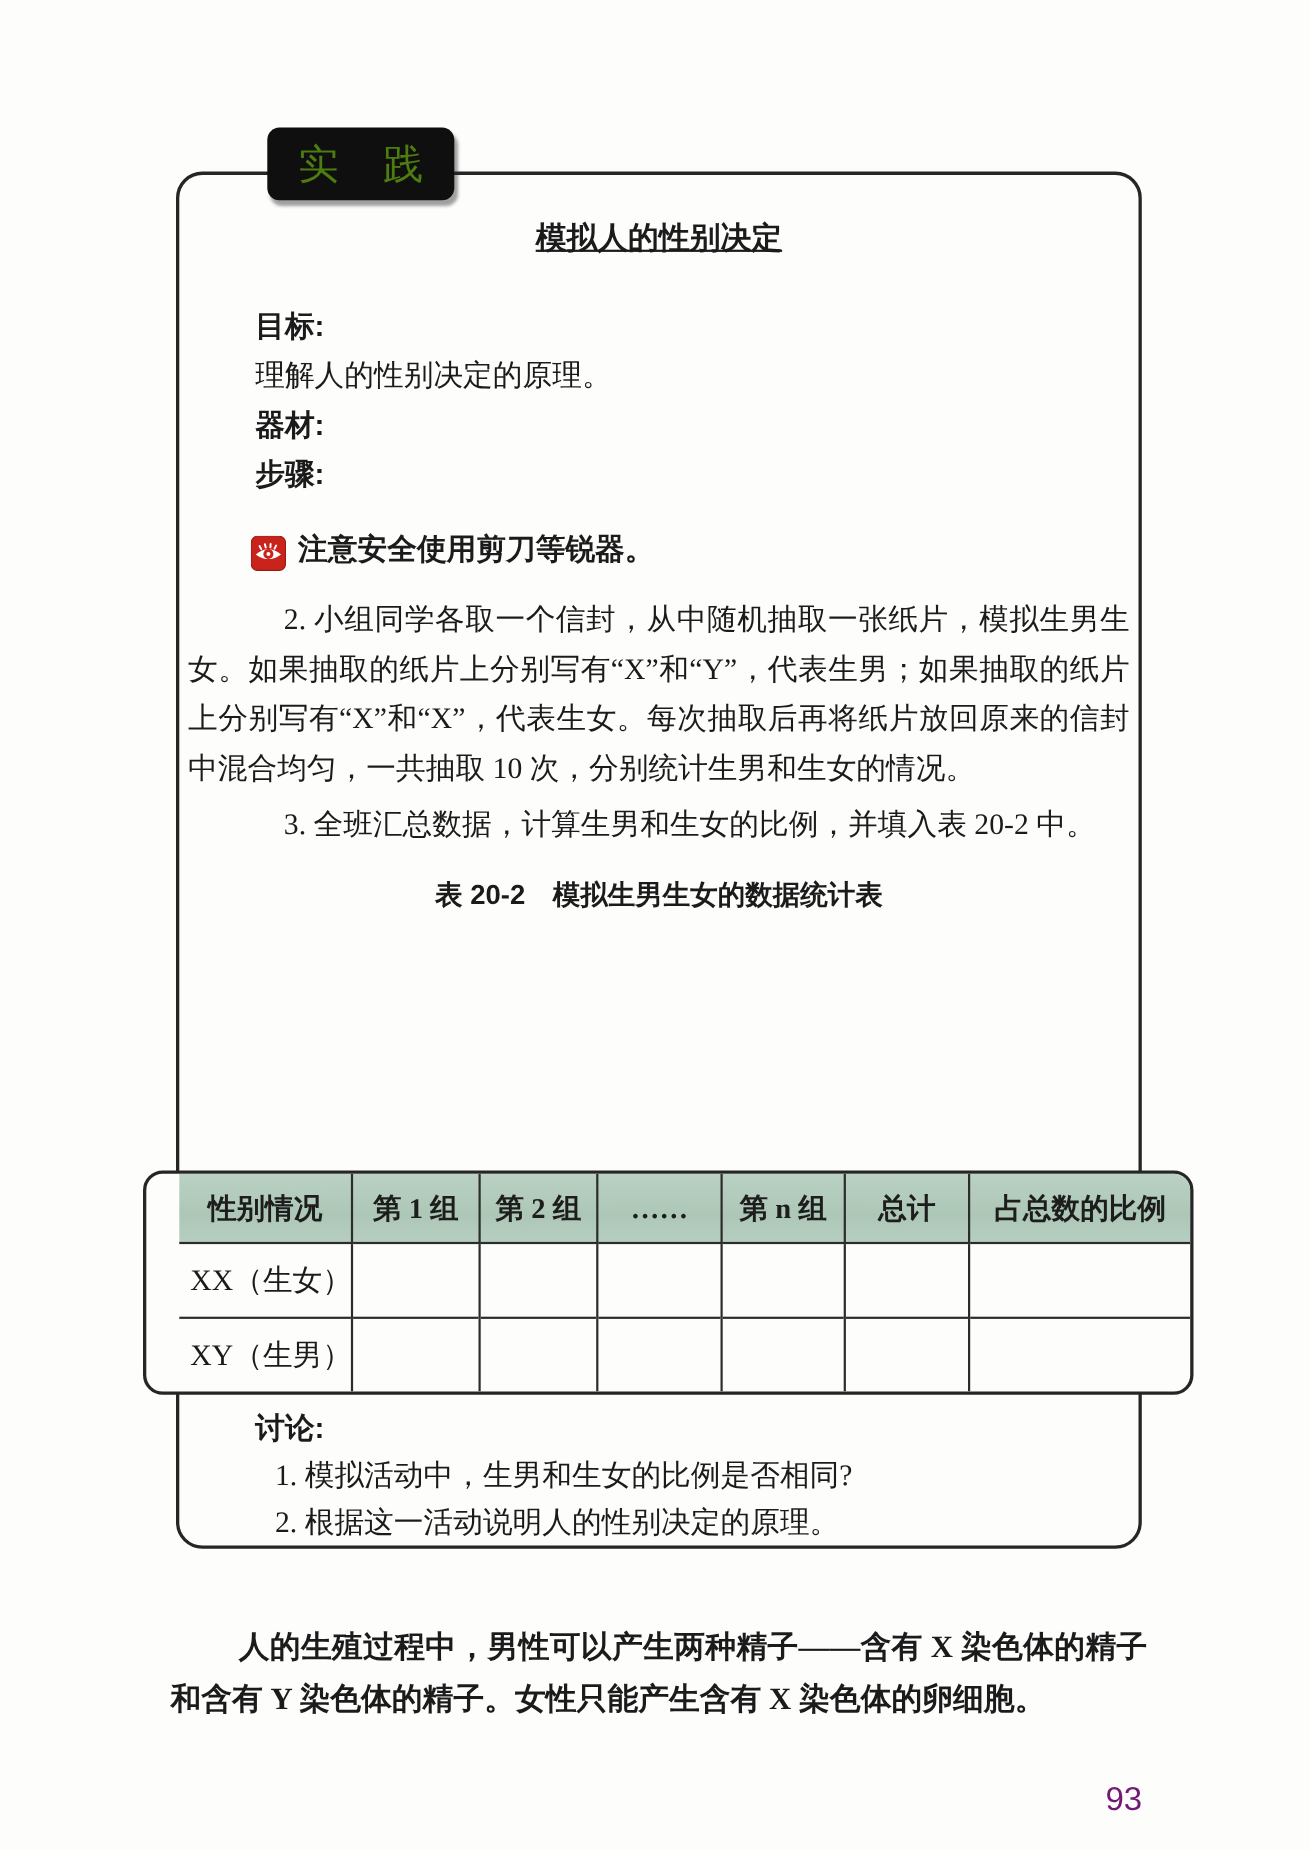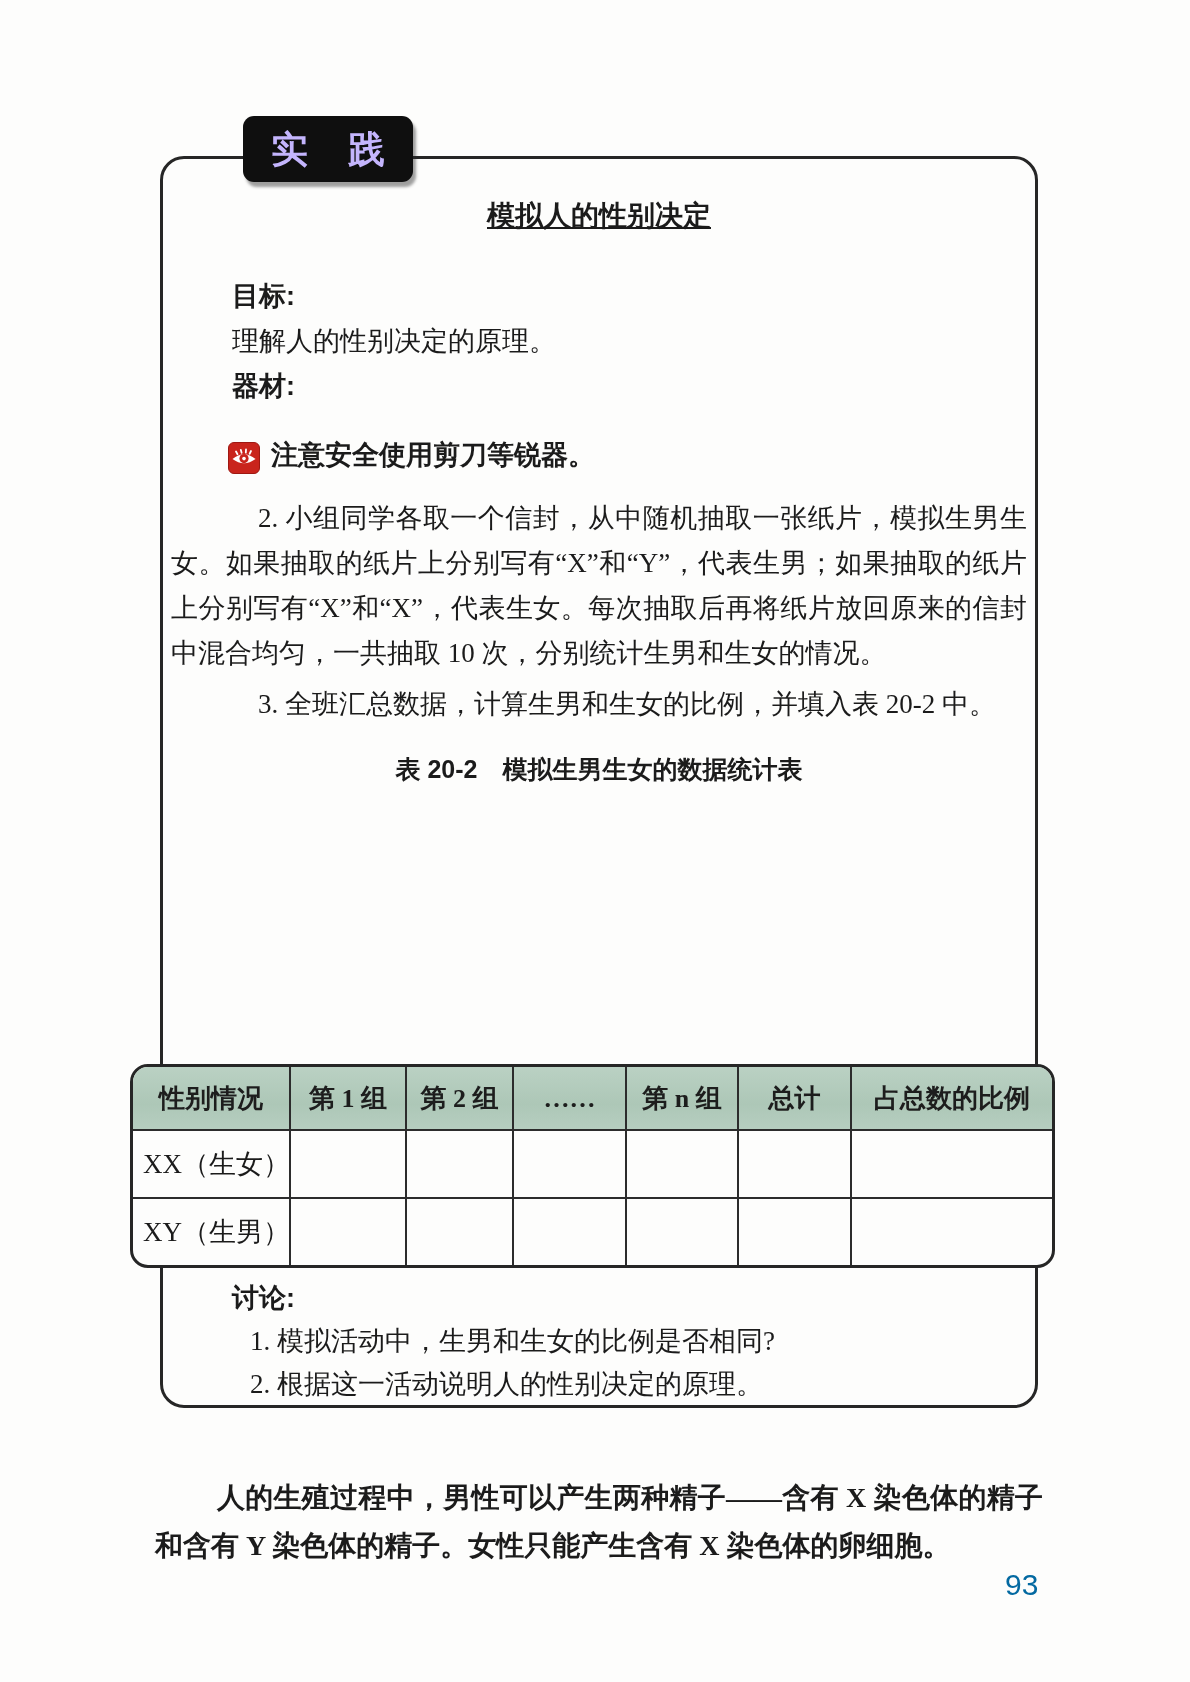--- a/index.html
+++ b/index.html
@@ -19,21 +19,21 @@
 
   
   .badge{
     position:absolute;left:243px;top:116px;width:170px;height:66px;
     background:#0f0f0f;border-radius:11px;
     display:flex;align-items:center;justify-content:center;
     box-shadow:3px 5px 3px rgba(45,45,45,.45);
     z-index:4;
   }
   .badge-text{
-    color:#c4b5fd;font-family:var(--sans);font-weight:bold;font-size:37px;
+    color:#4d7c0f;font-family:var(--sans);font-weight:normal;font-size:37px;
     letter-spacing:40px;margin-right:-40px;line-height:1;
   }
 
   
   .frame{
     position:absolute;left:160px;top:156px;width:872px;height:1246px;
     border:3px solid var(--border);border-radius:24px;
     z-index:1;
   }
   .frame-content{
@@ -64,21 +64,21 @@
   .para.p3{margin-top:6px;}
   .tbl-caption{
     margin-top:20px;text-align:center;
     font-family:var(--sans);font-weight:bold;font-size:25px;
   }
 
   
   .tbl-wrap{
     position:absolute;left:130px;top:1064px;width:919px;
     background:#fdfdfc;border:3px solid var(--border);border-radius:18px;
-    overflow:hidden;z-index:3;
+    overflow:hidden;z-index:3;padding-left:30px;
   }
   table.stats{
     width:100%;border-collapse:collapse;table-layout:fixed;
   }
   table.stats th{
     background:linear-gradient(180deg,#bad1c3 0%,#adc7b7 60%,#b6cec0 100%);
     font-family:var(--serif);font-weight:bold;font-size:26px;color:#1d1d1d;
     height:62px;border:2px solid #2c2c2c;border-top:none;text-align:center;
     padding:0 4px;
   }
@@ -99,22 +99,22 @@
   .discussion .q{margin:0 0 0 79px;}
 
   
   .footer-para{
     position:absolute;left:155px;top:1446px;width:888px;
     font-weight:bold;font-size:28px;line-height:48px;
     text-align:justify;text-indent:62px;
   }
 
   .page-number{
-    position:absolute;left:1005px;top:1562px;
-    font-family:var(--sans);font-size:30px;color:#0369a1;
+    position:absolute;left:1005px;top:1613px;
+    font-family:var(--sans);font-size:30px;color:#701a75;
   }
 </style>
 </head>
 <body>
 
 <div class="page">
 
   <div class="badge">
     <span class="badge-text">实践</span>
   </div>
@@ -122,20 +122,21 @@
   <div class="frame">
     <div class="frame-content">
 
       <div class="act-title">模拟人的性别决定</div>
 
       <div class="sec-head first">目标:</div>
       <div class="plain-line">理解人的性别决定的原理。</div>
 
       <div class="sec-head">器材:</div>
 
+      <div class="sec-head">步骤:</div>
 
 
       <div class="safety">
         <svg viewBox="0 0 32 32" aria-hidden="true">
           <rect x="0.5" y="0.5" width="31" height="31" rx="5.5" fill="#c9241c" stroke="#9e1812"></rect>
           <g stroke="#ffffff" stroke-width="1.8" fill="none" stroke-linecap="round">
             <path d="M4.5 17 Q16 7.5 27.5 17 Q16 25.5 4.5 17 Z" fill="#ffffff" stroke="none"></path>
             <path d="M8 9.5 L9.5 12.2 M12.8 7.8 L13.6 10.8 M18 7.5 L17.8 10.6 M23 9 L21.6 11.8"></path>
           </g>
           <circle cx="16" cy="16.6" r="4.6" fill="#c9241c"></circle>

